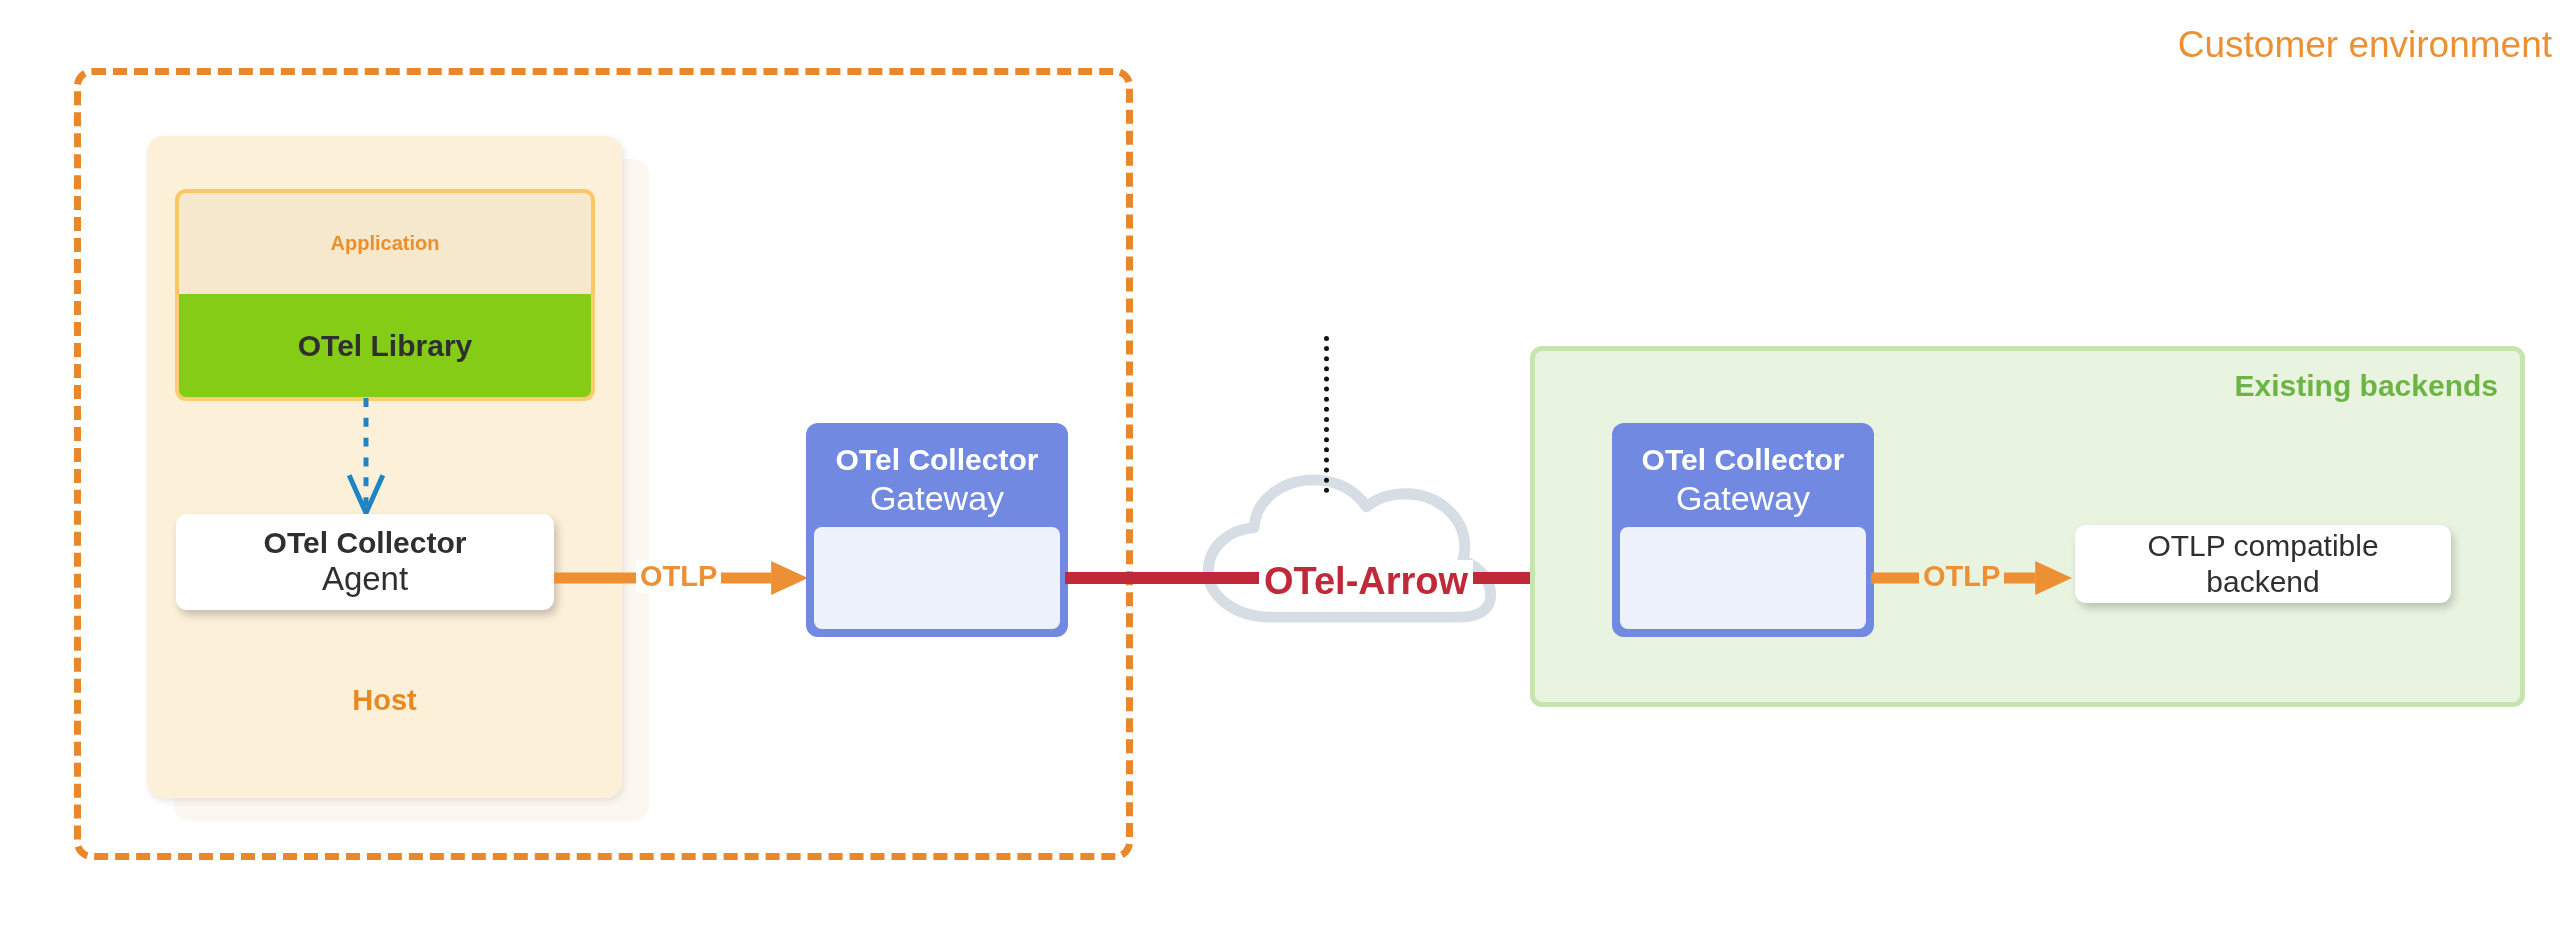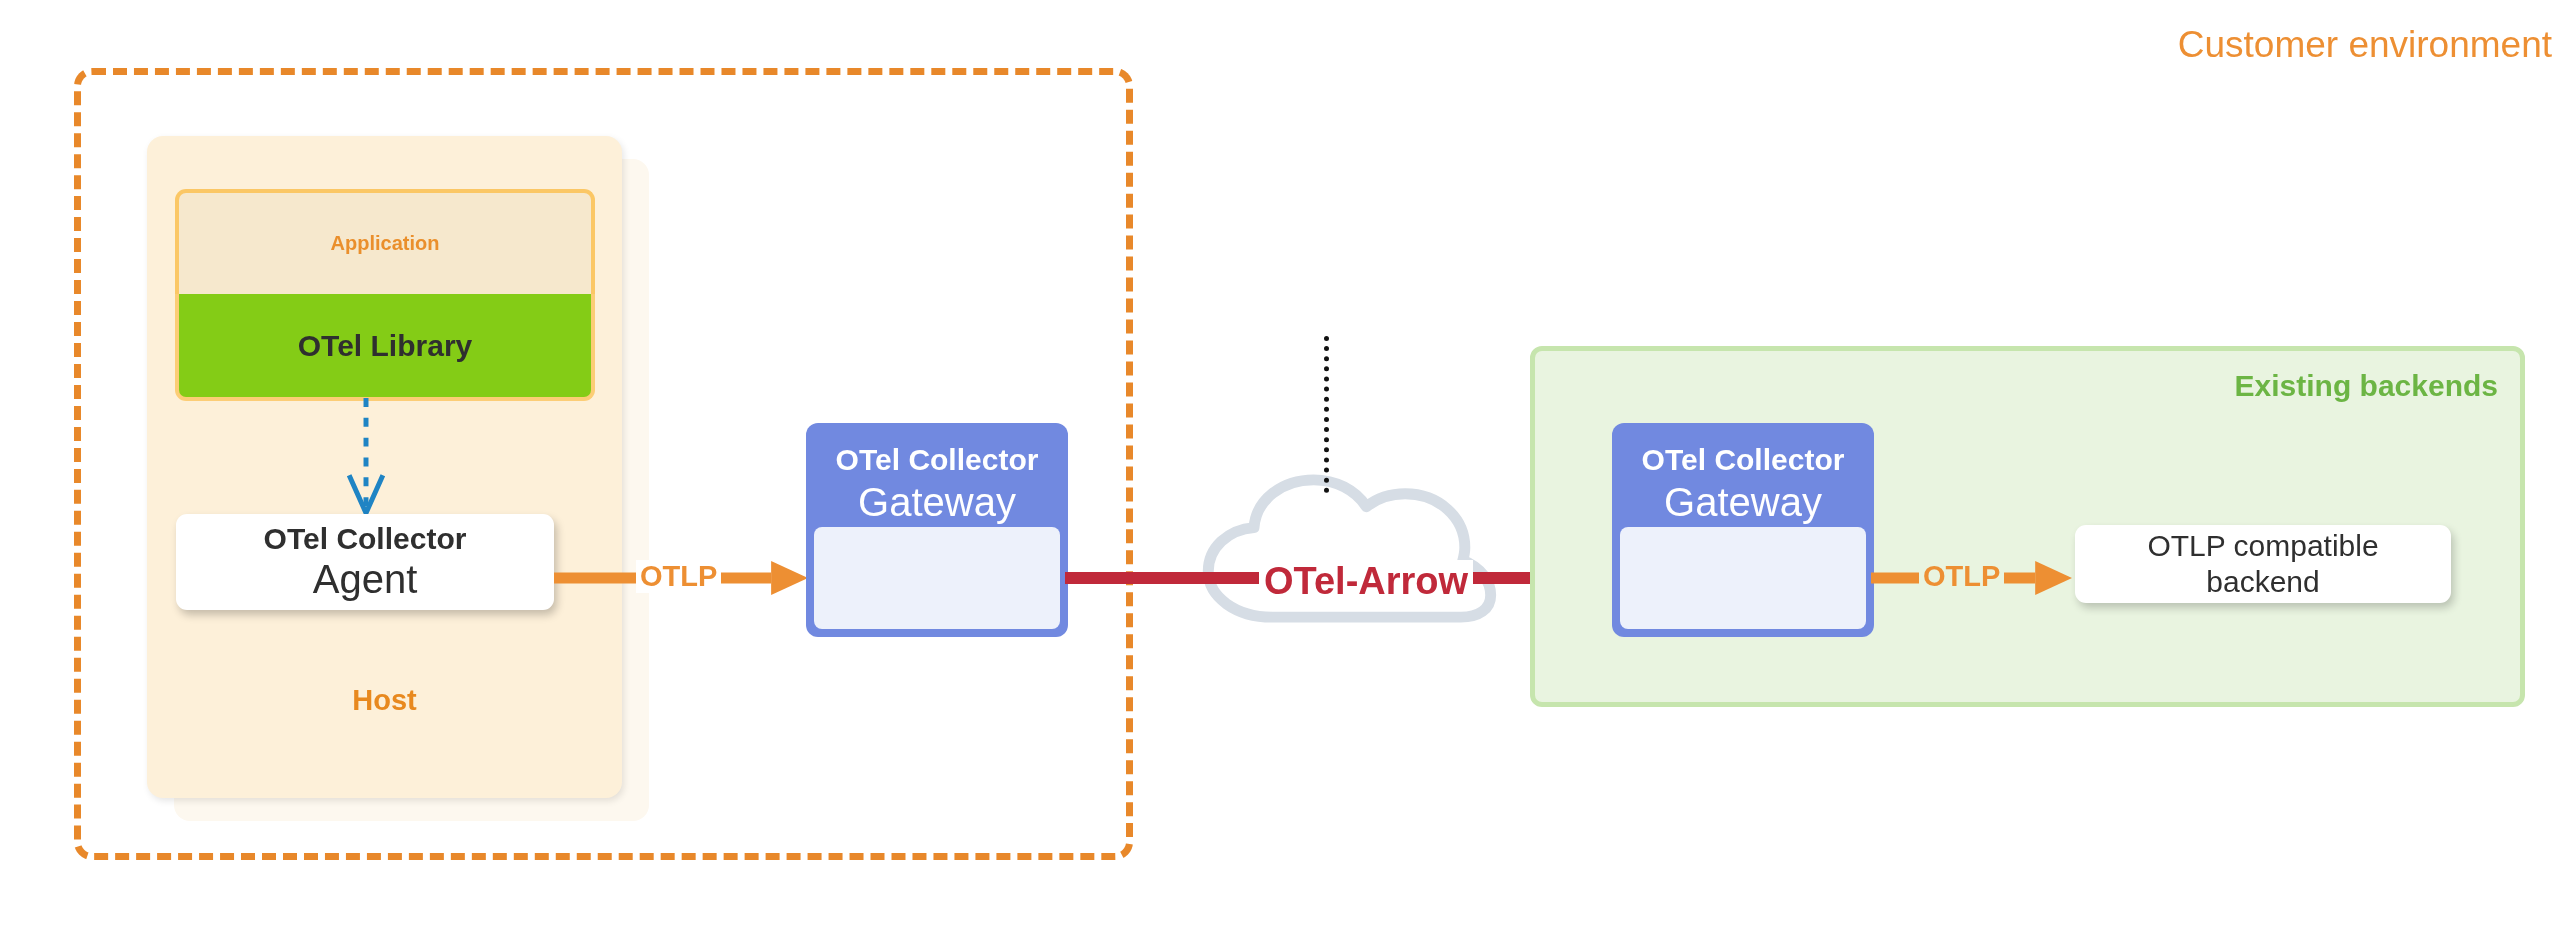--- a/index.html
+++ b/index.html
@@ -137,21 +137,21 @@
     align-items: center;
     justify-content: center;
   }
   #agent-title {
     font-size: 30px;
     font-weight: bold;
     color: #2f2f2f;
     line-height: 1.18;
   }
   #agent-subtitle {
-    font-size: 40px;
+    font-size: 33px;
     font-weight: 400;
     color: #2f2f2f;
     line-height: 1.18;
   }
 
   
   #arrow-otlp-1 {
     position: absolute;
     left: 554px;
     top: 555px;
@@ -202,21 +202,21 @@
   }
   .gw-title {
     display: block;
     font-size: 30px;
     font-weight: bold;
     color: #ffffff;
     line-height: 1.2;
   }
   .gw-sub {
     display: block;
-    font-size: 40px;
+    font-size: 34px;
     font-weight: 400;
     color: #ffffff;
     line-height: 1.2;
   }
   .gw-inner {
     position: absolute;
     left: 8px;
     right: 8px;
     bottom: 8px;
     height: 102px;

